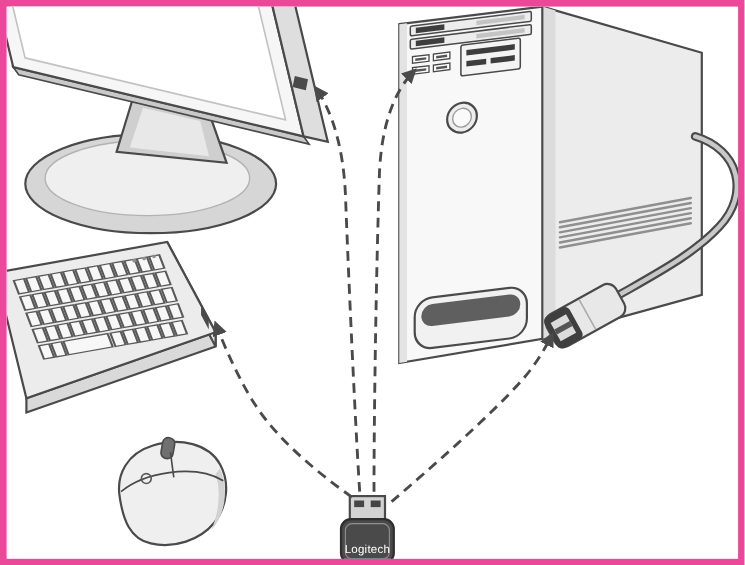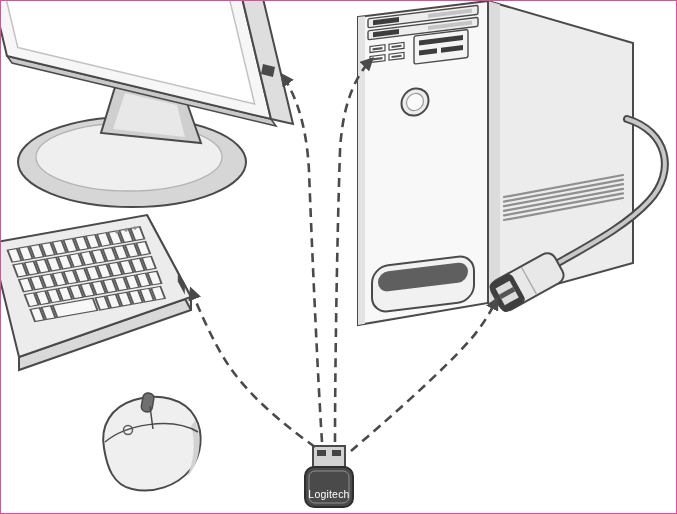--- a/index.html
+++ b/index.html
@@ -1,16 +1,16 @@
 <!DOCTYPE html>
 <html><head>
 <meta charset="utf-8">
 <style>
   html,body{margin:0;padding:0;background:#fff;font-family:"Liberation Sans",sans-serif;}
-  .stage{width:677px;height:514px;box-sizing:border-box;border:1px solid #ec4899;background:#fff;overflow:hidden;text-align:center;}
+  .stage{width:677px;height:514px;box-sizing:border-box;border:6px solid #ec4899;background:#fff;overflow:hidden;text-align:center;}
   svg{display:block;}
 </style>
 </head>
 <body>
 
 <div class="stage">
 <svg width="677" height="514" viewBox="0 0 677 514" xmlns="http://www.w3.org/2000/svg">
   <defs>
     <marker id="ah" viewBox="0 0 10 10" refX="8" refY="5" markerWidth="5.2" markerHeight="5.2" orient="auto">
       <path d="M0,0 L10,5 L0,10 Z" fill="#4a4a4a"></path>

